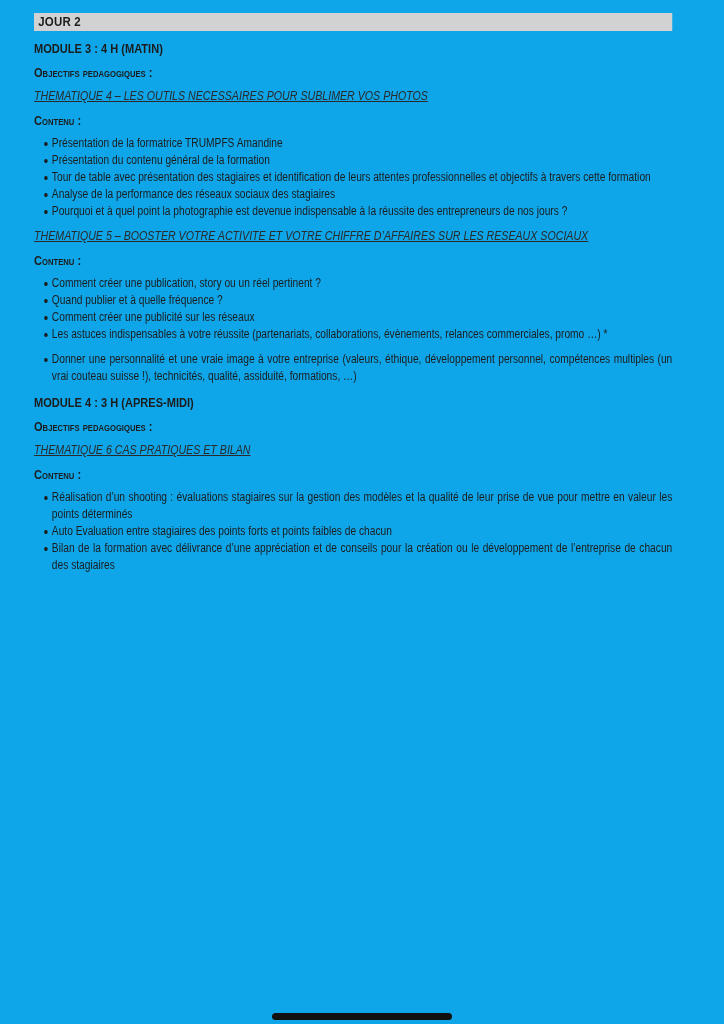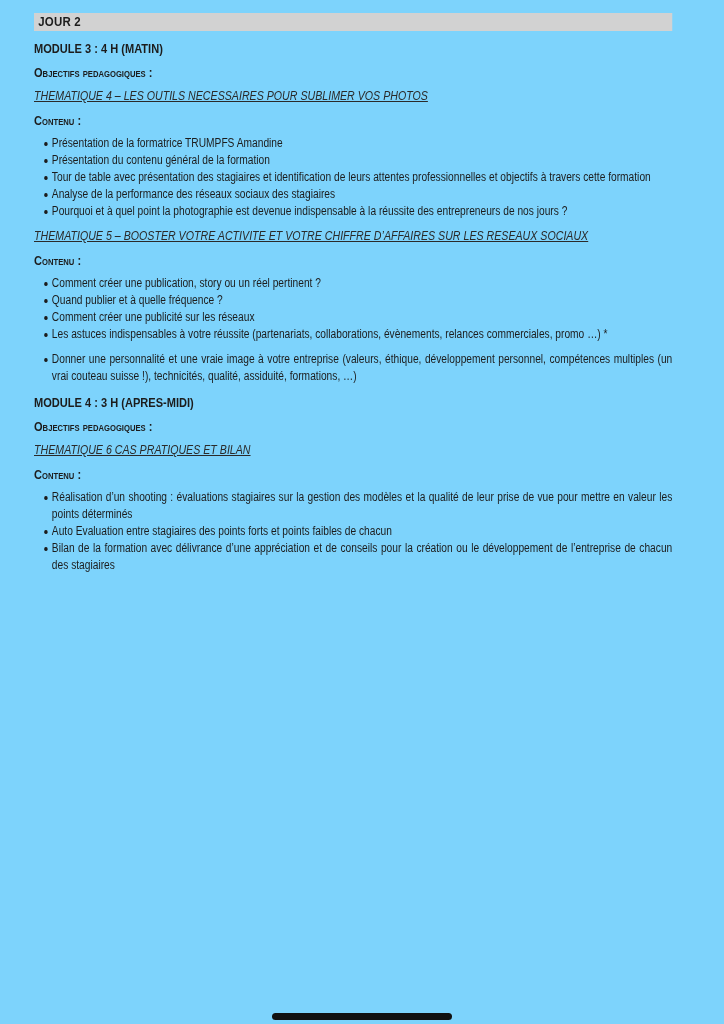--- a/index.html
+++ b/index.html
@@ -6,21 +6,21 @@
   body {
     width: 724px; height: 1024px;
     background: #ffffff;
     font-family: "Liberation Sans", sans-serif;
     color: #1c1c1c;
     -webkit-font-smoothing: antialiased;
   }
   .page {
     position: relative;
     width: 724px; height: 1024px;
-    background: #7dd3fc;
+    background: #0ea5e9;
     overflow: hidden;
   }
   
   .content {
     position: absolute;
     left: 34px; top: 13px;
     width: 750px;
     transform: scaleX(0.851);
     transform-origin: left top;
   }

